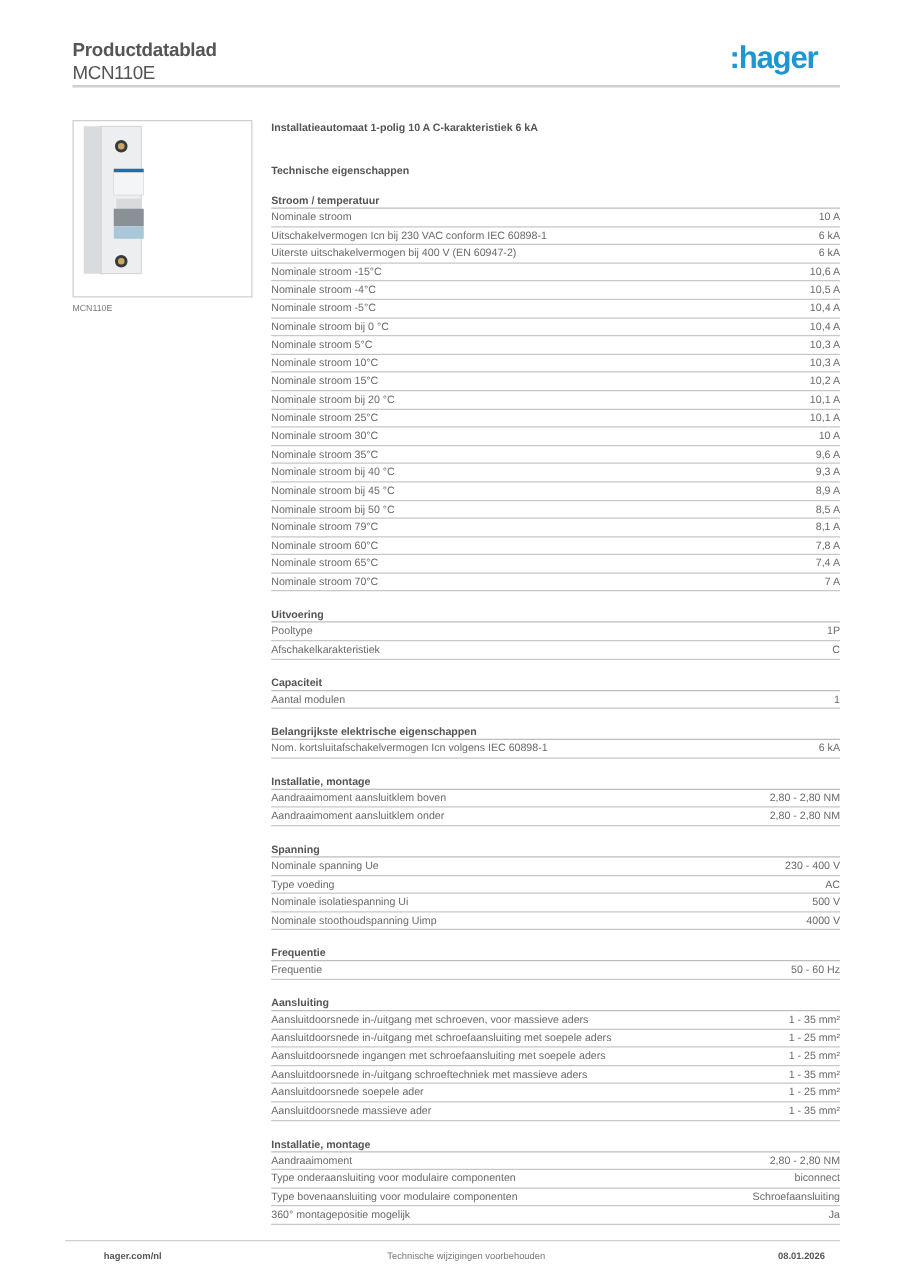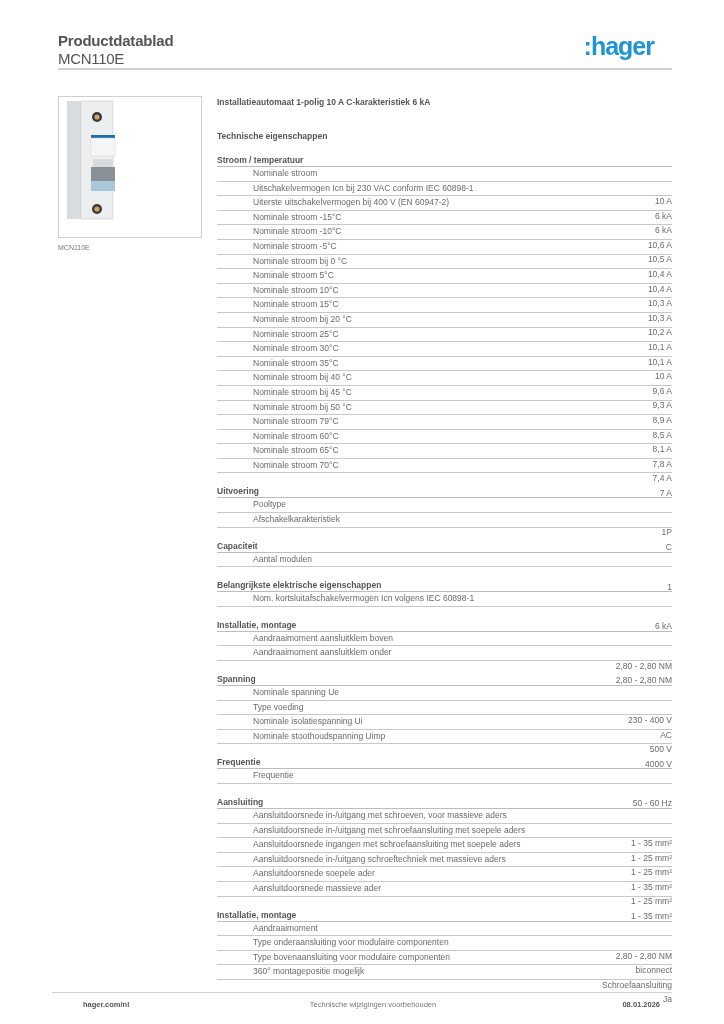--- a/index.html
+++ b/index.html
@@ -15,22 +15,22 @@
   .product-image { position: absolute; left: 58px; top: 96px; width: 144px; height: 142px; border: 1px solid #cfcfcf; background: #fff; }
   .img-caption { position: absolute; left: 58px; top: 244px; font-size: 7px; color: #777; }
 
   .main { position: absolute; left: 217px; top: 96px; width: 455px; }
   .product-name { font-size: 8.5px; font-weight: bold; color: #555; height: 12px; line-height: 12px; }
   .tech-title { font-size: 8.5px; font-weight: bold; color: #555; margin-top: 22px; height: 12px; line-height: 12px; }
 
   .section { margin-top: 12px; }
   .section-title { font-size: 8.5px; font-weight: bold; color: #555; height: 13px; line-height: 13px; border-bottom: 1.5px solid #bdbdbd; }
   .row { display: flex; justify-content: space-between; height: 14.6px; line-height: 13.6px; border-bottom: 1px solid #c8c8c8; font-size: 8.5px; color: #6a6a6a; }
-  .row .k { white-space: nowrap; margin-left: 36px; }
-  .row .v { white-space: nowrap; text-align: left; margin-top: 28px; }
+  .row .k { white-space: nowrap; }
+  .row .v { white-space: nowrap; text-align: left; }
 
   .footer-rule { position: absolute; left: 52px; top: 992px; width: 620px; height: 1px; background: #d0d0d0; }
   .footer { position: absolute; left: 58px; top: 1000px; width: 614px; height: 12px; font-size: 7.5px; }
   .footer .left { position: absolute; left: 0; font-weight: bold; color: #555; padding-left: 25px; }
   .footer .center { position: absolute; left: 16px; right: 0; text-align: center; color: #777; }
   .footer .right { position: absolute; right: 12px; font-weight: bold; color: #555; }
 </style>
 </head>
 <body>
 
@@ -80,21 +80,21 @@
         </div>
         <div class="row">
           <span class="k">Uiterste uitschakelvermogen bij 400 V (EN 60947-2)</span>
           <span class="v">6 kA</span>
         </div>
         <div class="row">
           <span class="k">Nominale stroom -15°C</span>
           <span class="v">10,6 A</span>
         </div>
         <div class="row">
-          <span class="k">Nominale stroom -10°C</span>
+          <span class="k">Nominale stroom -4°C</span>
           <span class="v">10,5 A</span>
         </div>
         <div class="row">
           <span class="k">Nominale stroom -5°C</span>
           <span class="v">10,4 A</span>
         </div>
         <div class="row">
           <span class="k">Nominale stroom bij 0 °C</span>
           <span class="v">10,4 A</span>
         </div>

